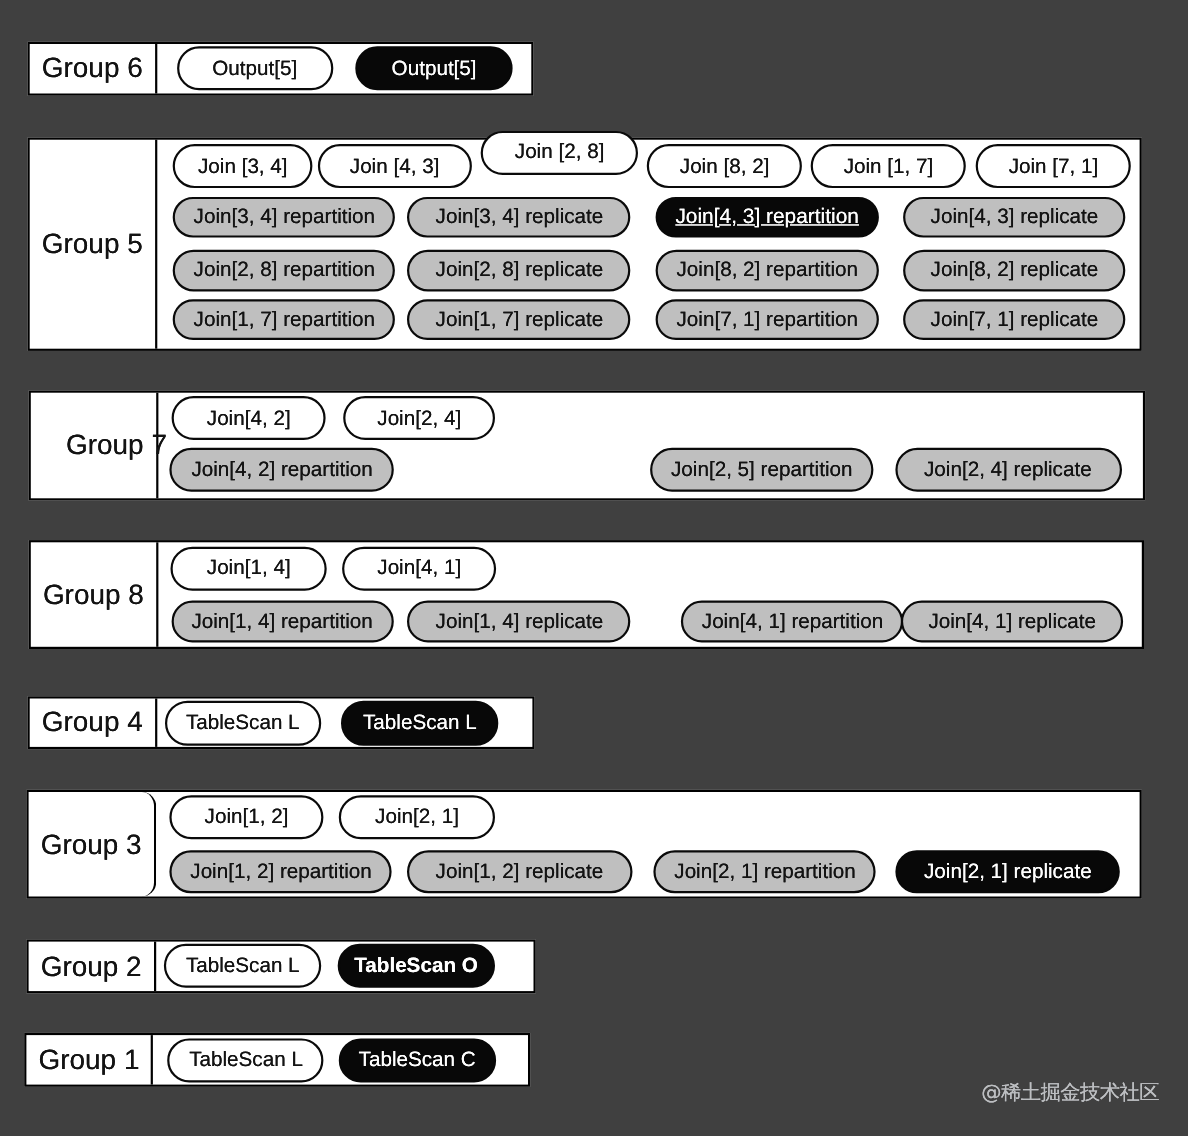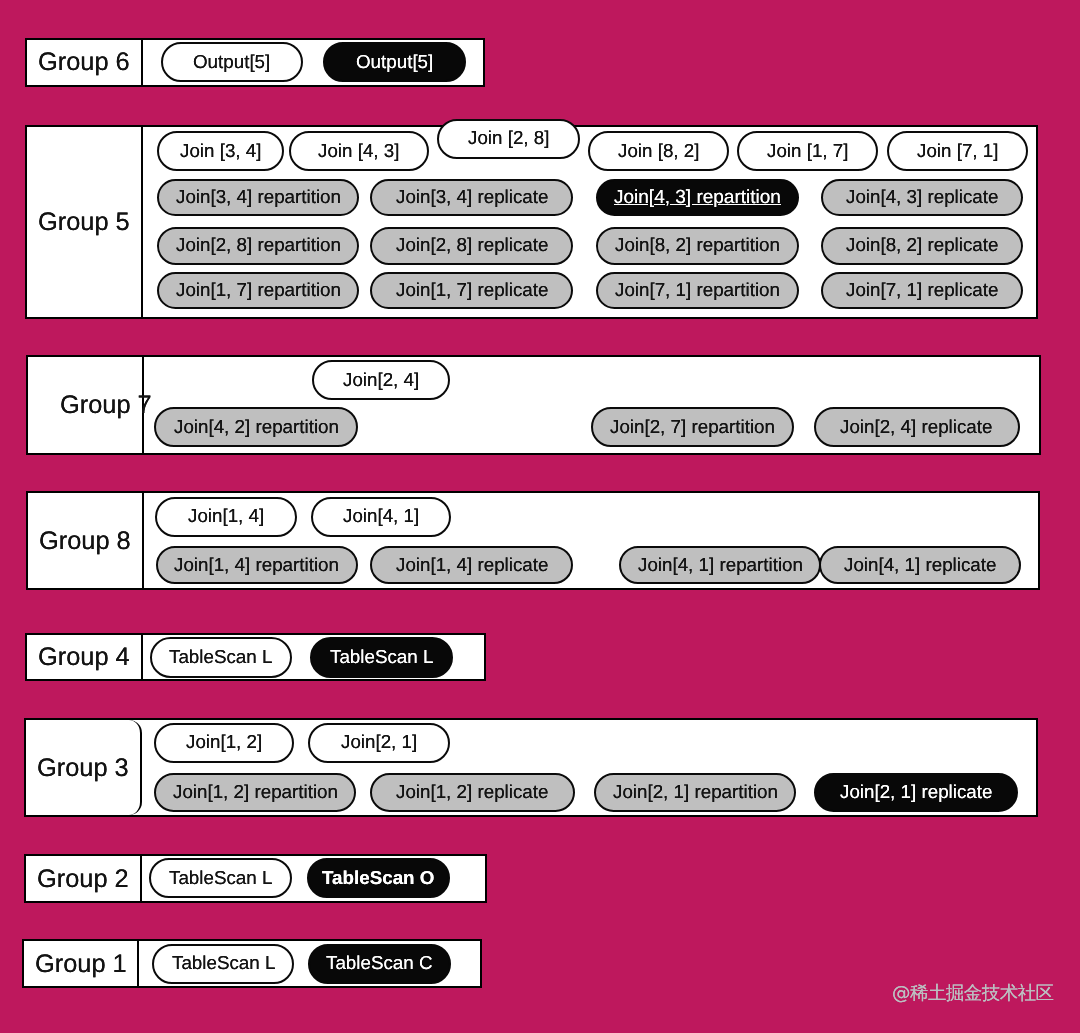--- a/index.html
+++ b/index.html
@@ -3,21 +3,21 @@
 <meta charset="utf-8">
 <title>Memo Group Diagram</title>
 <style>
   html,body{margin:0;padding:0;}
   body{
     width:1080px;height:1033px;background:#ffffff;overflow:hidden;
     font-family:"Liberation Sans",sans-serif;
     -webkit-font-smoothing:antialiased;
     text-rendering:geometricPrecision;
   }
-  #stage{position:relative;width:1080px;height:1033px;background:#be185d;}
+  #stage{position:relative;width:1080px;height:1033px;background:#404040;}
 
   
   .pill span, .glabel span, .wm span{
     will-change:transform; display:inline-block;
     line-height:1; white-space:nowrap;
     text-shadow:0 0 0.45px currentColor;
   }
 
   
   .group{position:absolute;box-sizing:border-box;border:2px solid #000;background:#fff;}
@@ -107,28 +107,31 @@
       <span>Join[7, 1] repartition</span>
     </div>
 <div class="pill gray" style="left:821.1px;top:271.6px;width:202.2px;height:37.6px;font-size:18.8px;">
       <span>Join[7, 1] replicate</span>
     </div>
 <div class="group" style="left:26.2px;top:355.3px;width:1014.8px;height:99.7px;">
   <div class="glabel" style="width:116.2px;padding-left:41px;">
         <span style="font-size:25.4px;">Group 7</span>
       </div>
 </div>
+<div class="pill white" style="left:156.4px;top:360.3px;width:139.4px;height:39.4px;font-size:18.8px;">
+      <span>Join[4, 2]</span>
+    </div>
 <div class="pill white" style="left:311.6px;top:360.3px;width:138.6px;height:39.4px;font-size:18.8px;">
       <span>Join[2, 4]</span>
     </div>
 <div class="pill gray" style="left:154.4px;top:407.4px;width:203.4px;height:39.8px;font-size:18.8px;">
       <span>Join[4, 2] repartition</span>
     </div>
 <div class="pill gray" style="left:591.3px;top:407.4px;width:203.1px;height:39.8px;font-size:18.8px;">
-      <span>Join[2, 7] repartition</span>
+      <span>Join[2, 5] repartition</span>
     </div>
 <div class="pill gray" style="left:813.6px;top:407.4px;width:206.2px;height:39.8px;font-size:18.8px;">
       <span>Join[2, 4] replicate</span>
     </div>
 <div class="group" style="left:25.6px;top:491.1px;width:1014.9px;height:99.1px;">
   <div class="glabel" style="width:116.2px;">
         <span style="font-size:25.4px;">Group 8</span>
       </div>
 </div>
 <div class="pill white" style="left:155.1px;top:496.7px;width:142.3px;height:39.9px;font-size:18.8px;">

